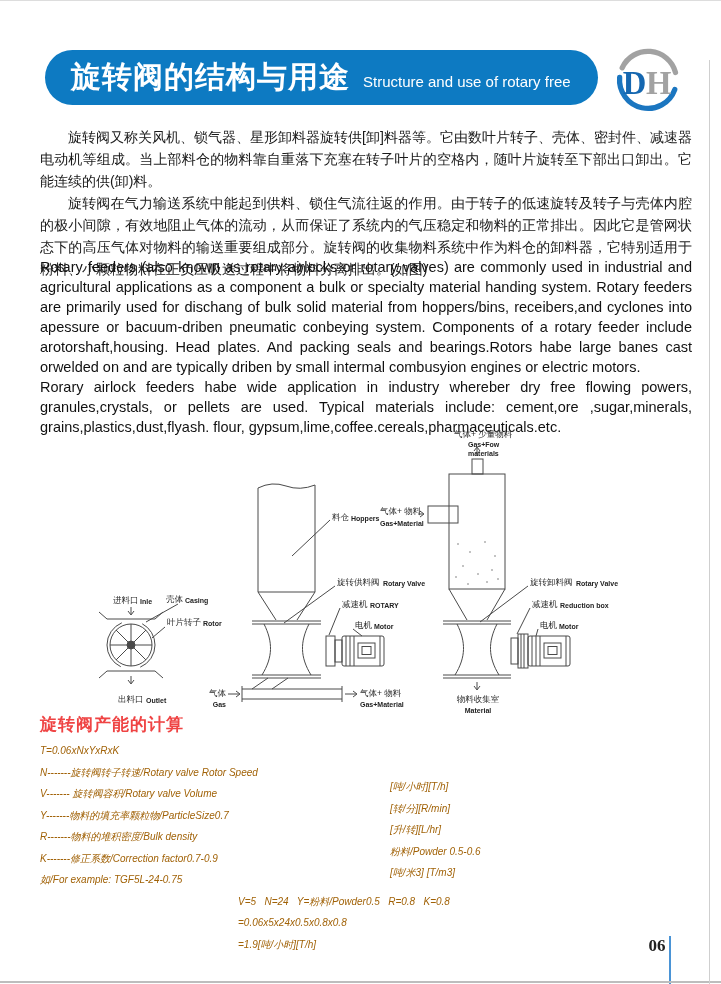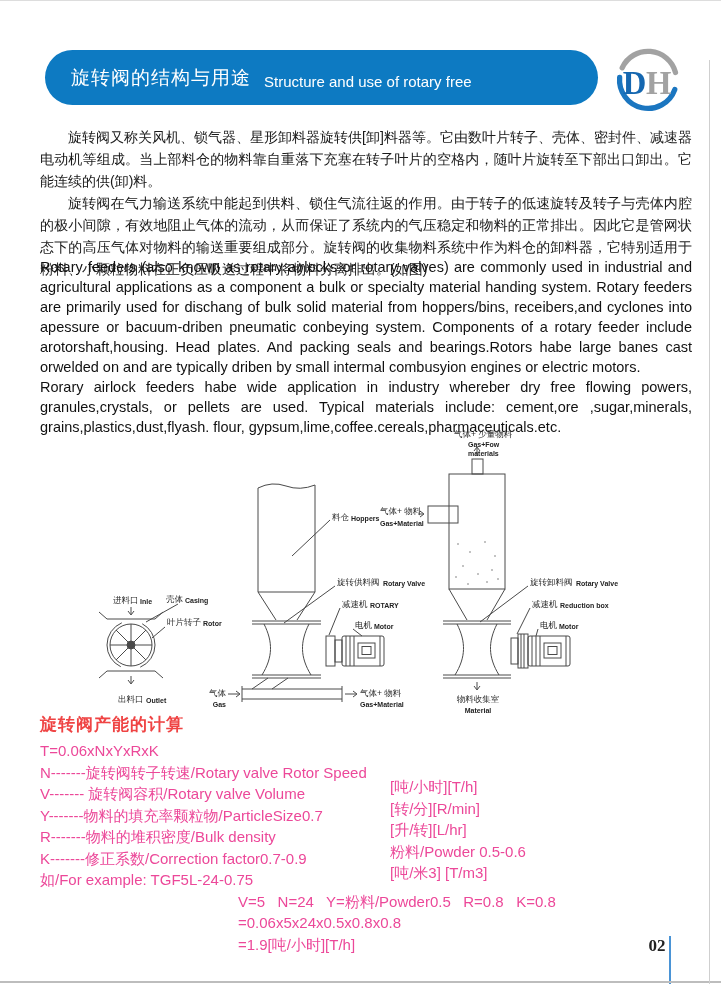--- a/index.html
+++ b/index.html
@@ -7,40 +7,40 @@
   body { font-family:"Liberation Sans","DejaVu Sans",sans-serif; color:#1c1c1c; }
   .page { position:relative; width:721px; height:984px; background:#ffffff; overflow:hidden; margin:0 auto; }
 
   .hl-top    { position:absolute; left:0; top:0; width:721px; height:1px; background:#dddddd; }
   .hl-bottom { position:absolute; left:0; top:981px; width:721px; height:2px; background:#bdbdbd; }
   .hl-right  { position:absolute; left:709px; top:60px; width:1px; height:924px; background:#cfcfcf; }
 
   .banner { position:absolute; left:45px; top:50px; width:553px; height:55px;
             background:#0d7ac2; border-radius:28px; display:flex; align-items:center;
             padding-left:26px; color:#ffffff; }
-  .banner .zh { font-size:19px; font-weight:normal; letter-spacing:1px; }
+  .banner .zh { font-size:30px; font-weight:bold; letter-spacing:1px; }
   .banner .en { font-size:15px; margin-left:13px; margin-top:7px; }
 
   .logo { position:absolute; left:610px; top:44px; width:76px; height:78px; }
 
   .zhblock { position:absolute; left:40px; top:126px; width:652px; font-size:14px;
              line-height:22px; text-align:justify; color:#1a1a1a; }
   .zhblock p { text-indent:2em; }
   .enblock { position:absolute; left:40px; top:257px; width:652px; font-size:14.5px;
              line-height:20px; text-align:justify; color:#111111; }
 
   .diagram { position:absolute; left:30px; top:424px; width:660px; height:292px; }
   .diagram text { font-family:"Liberation Sans","DejaVu Sans",sans-serif; fill:#2a2a2a; }
   .diagram text.cnl { font-size:8.5px; }
   .diagram text.enl { font-size:7px; font-weight:bold; fill:#222222; }
 
   .calc-title { position:absolute; left:40px; top:713px; font-size:17px; font-weight:bold;
                 color:#ef4444; letter-spacing:1px; }
-  .calc { position:absolute; left:40px; top:740px; width:652px; font-size:15px;
-          line-height:21.5px; color:#ec4899; }
+  .calc { position:absolute; left:40px; top:740px; width:652px; font-size:10px;
+          line-height:21.5px; color:#a16207;font-style:italic; }
   .calc .row { position:relative; }
   .calc .row .r { position:absolute; left:350px; top:0;margin-top:36px; }
   .calc .ex { padding-left:198px; white-space:pre; }
 
   .pageno  { position:absolute; left:647px; top:936px; width:20px; text-align:center;
              font-family:"Liberation Serif","DejaVu Serif",serif; font-weight:bold;
              font-size:17px; color:#222222; }
   .pn-line { position:absolute; left:669px; top:936px; width:2px; height:48px; background:#4a94d6; }
 </style>
 </head>
@@ -205,18 +205,18 @@
     </div>
     <div class="row">
       <span class="l">如/For example: TGF5L-24-0.75</span>
       <span class="r"></span>
     </div>
     <div class="ex">V=5   N=24   Y=粉料/Powder0.5   R=0.8   K=0.8</div>
     <div class="ex">=0.06x5x24x0.5x0.8x0.8</div>
     <div class="ex">=1.9[吨/小时][T/h]</div>
   </div>
 
-  <div class="pageno">02</div>
+  <div class="pageno">06</div>
   <div class="pn-line"></div>
 
   <div class="hl-bottom"></div>
   <div class="hl-right"></div>
 </div>
 
 </body></html>

